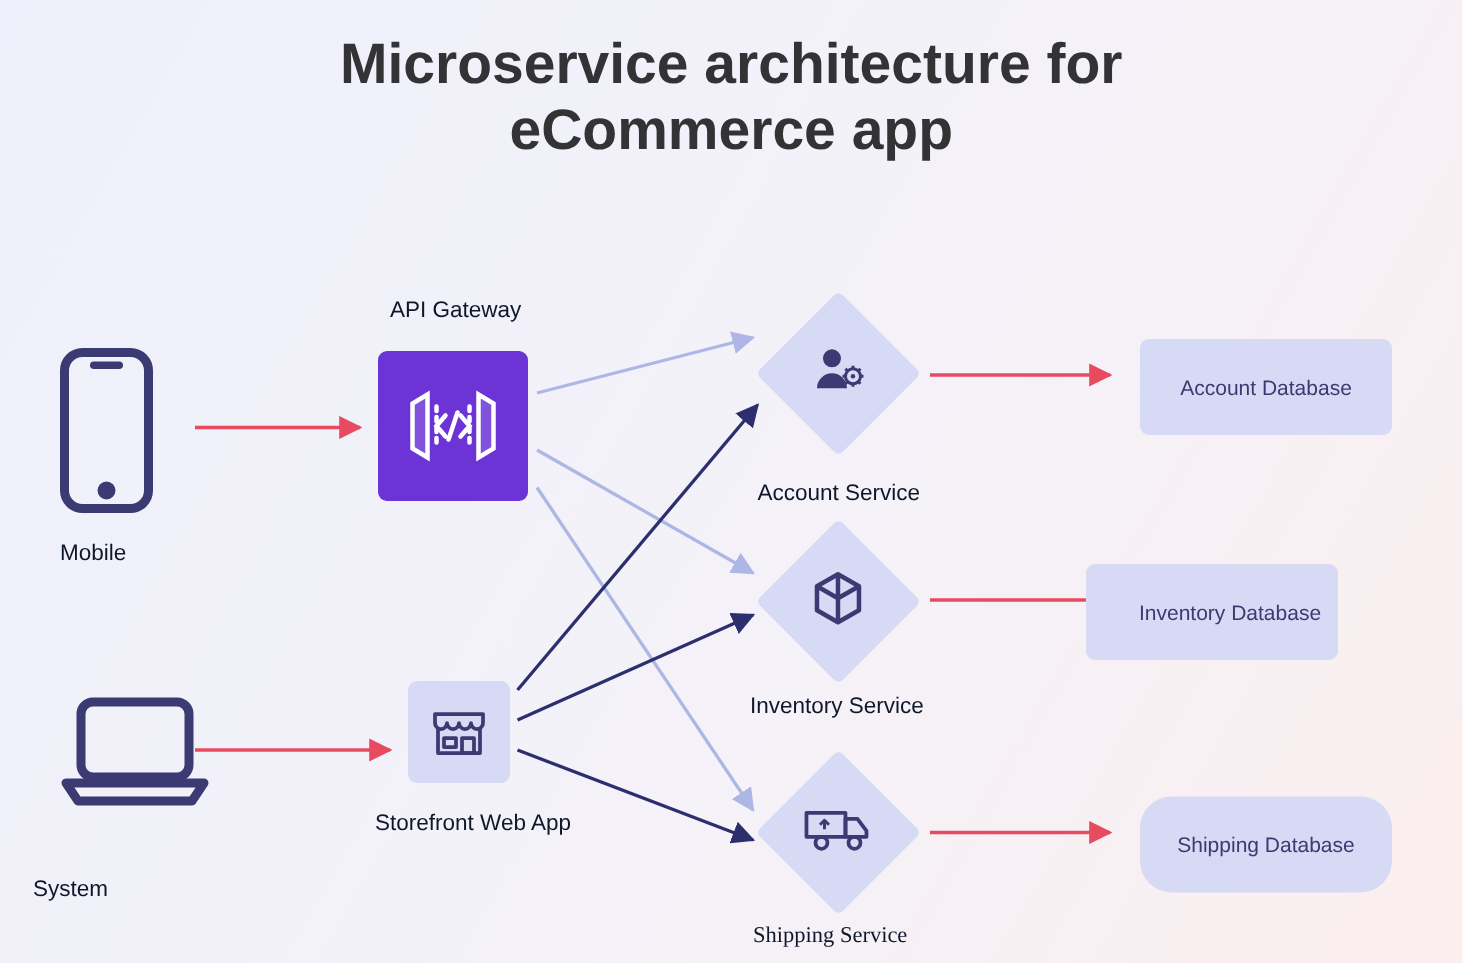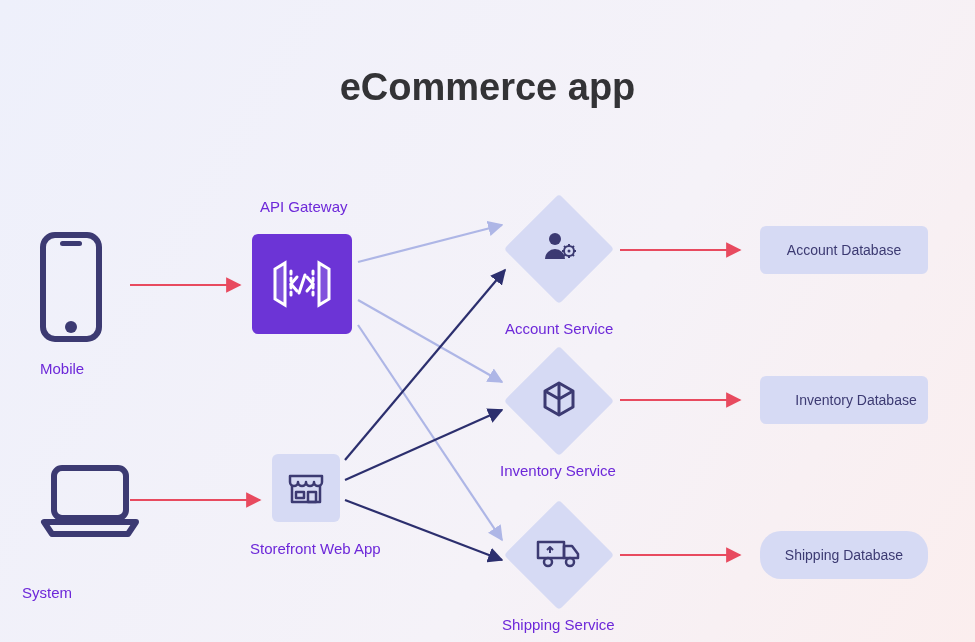--- a/index.html
+++ b/index.html
@@ -17,21 +17,21 @@
     left: 0; right: 0;
     text-align: center;
     font-size: 38px;
     font-weight: 700;
     color: #333336;
     line-height: 1.15;
   }
   .node-label {
     position: absolute;
     font-size: 15px;
-    color: #6d28d9;
+    color: #0f172a;
   }
   
   .mobile-icon { position: absolute; left: 40px; top: 232px; }
   .system-icon { position: absolute; left: 40px; top: 462px; }
   
   .gateway-box {
     position: absolute; left: 252px; top: 234px;
     width: 100px; height: 100px; background: #6c34d6; border-radius: 6px;
     display:flex;align-items:center;justify-content:center;
   }
@@ -46,36 +46,36 @@
     width: 78px; height: 78px;
     background: #d6daf4;
     transform: rotate(45deg);
     border-radius: 4px;
     display:flex;align-items:center;justify-content:center;
   }
   .diamond .inner { transform: rotate(-45deg); }
   
   .db-box {
     position: absolute;
-    width: 168px; height: 48px;
+    width: 168px; height: 64px;
     background: #d6daf4;
     border-radius: 6px;
     display:flex;align-items:center;justify-content:center;
     font-size: 14px; color: #3c3a72;
   }
   svg.connectors {
     position:absolute; left:0; top:0; width:975px; height:642px;
     pointer-events:none;
   }
 </style>
 </head>
 <body>
 
 <div class="title">
-  <br>
+  <span>Microservice architecture for</span><br>
   <span>eCommerce app</span>
 </div>
 
 <svg class="connectors">
   <defs>
     <marker id="arrR" viewBox="0 0 10 10" refX="9" refY="5" markerWidth="7" markerHeight="7" orient="auto">
       <path d="M0 0 L10 5 L0 10 z" fill="#e84a5f"></path>
     </marker>
     <marker id="arrL" viewBox="0 0 10 10" refX="9" refY="5" markerWidth="7" markerHeight="7" orient="auto">
       <path d="M0 0 L10 5 L0 10 z" fill="#aeb6e6"></path>
@@ -188,23 +188,23 @@
       <g fill="none" stroke="#3c3a72" stroke-width="2.5" stroke-linejoin="round">
         <rect x="2" y="6" width="26" height="16"></rect>
         <path d="M28 10 h8 l6 8 v4 h-14 z"></path>
         <circle cx="12" cy="26" r="4"></circle>
         <circle cx="34" cy="26" r="4"></circle>
         <path d="M11 14 l3 -3 l3 3 M14 11 v6" stroke-width="2"></path>
       </g>
     </svg>
   </div>
 </div>
-<div class="node-label" style="left:502px; top:616px;">Shipping Service</div>
+<div class="node-label" style="left:502px; top:616px;font-family:Liberation Serif, serif;">Shipping Service</div>
 
 <div class="db-box" style="left:760px; top:226px;">
   <span>Account Database</span>
 </div>
-<div class="db-box" style="left:760px; top:376px;padding-left:24px;">
+<div class="db-box" style="left:724px; top:376px;padding-left:24px;">
   <span>Inventory Database</span>
 </div>
 <div class="db-box" style="left:760px; top:531px;border-radius:21px;">
   <span>Shipping Database</span>
 </div>
 
 </body></html>

